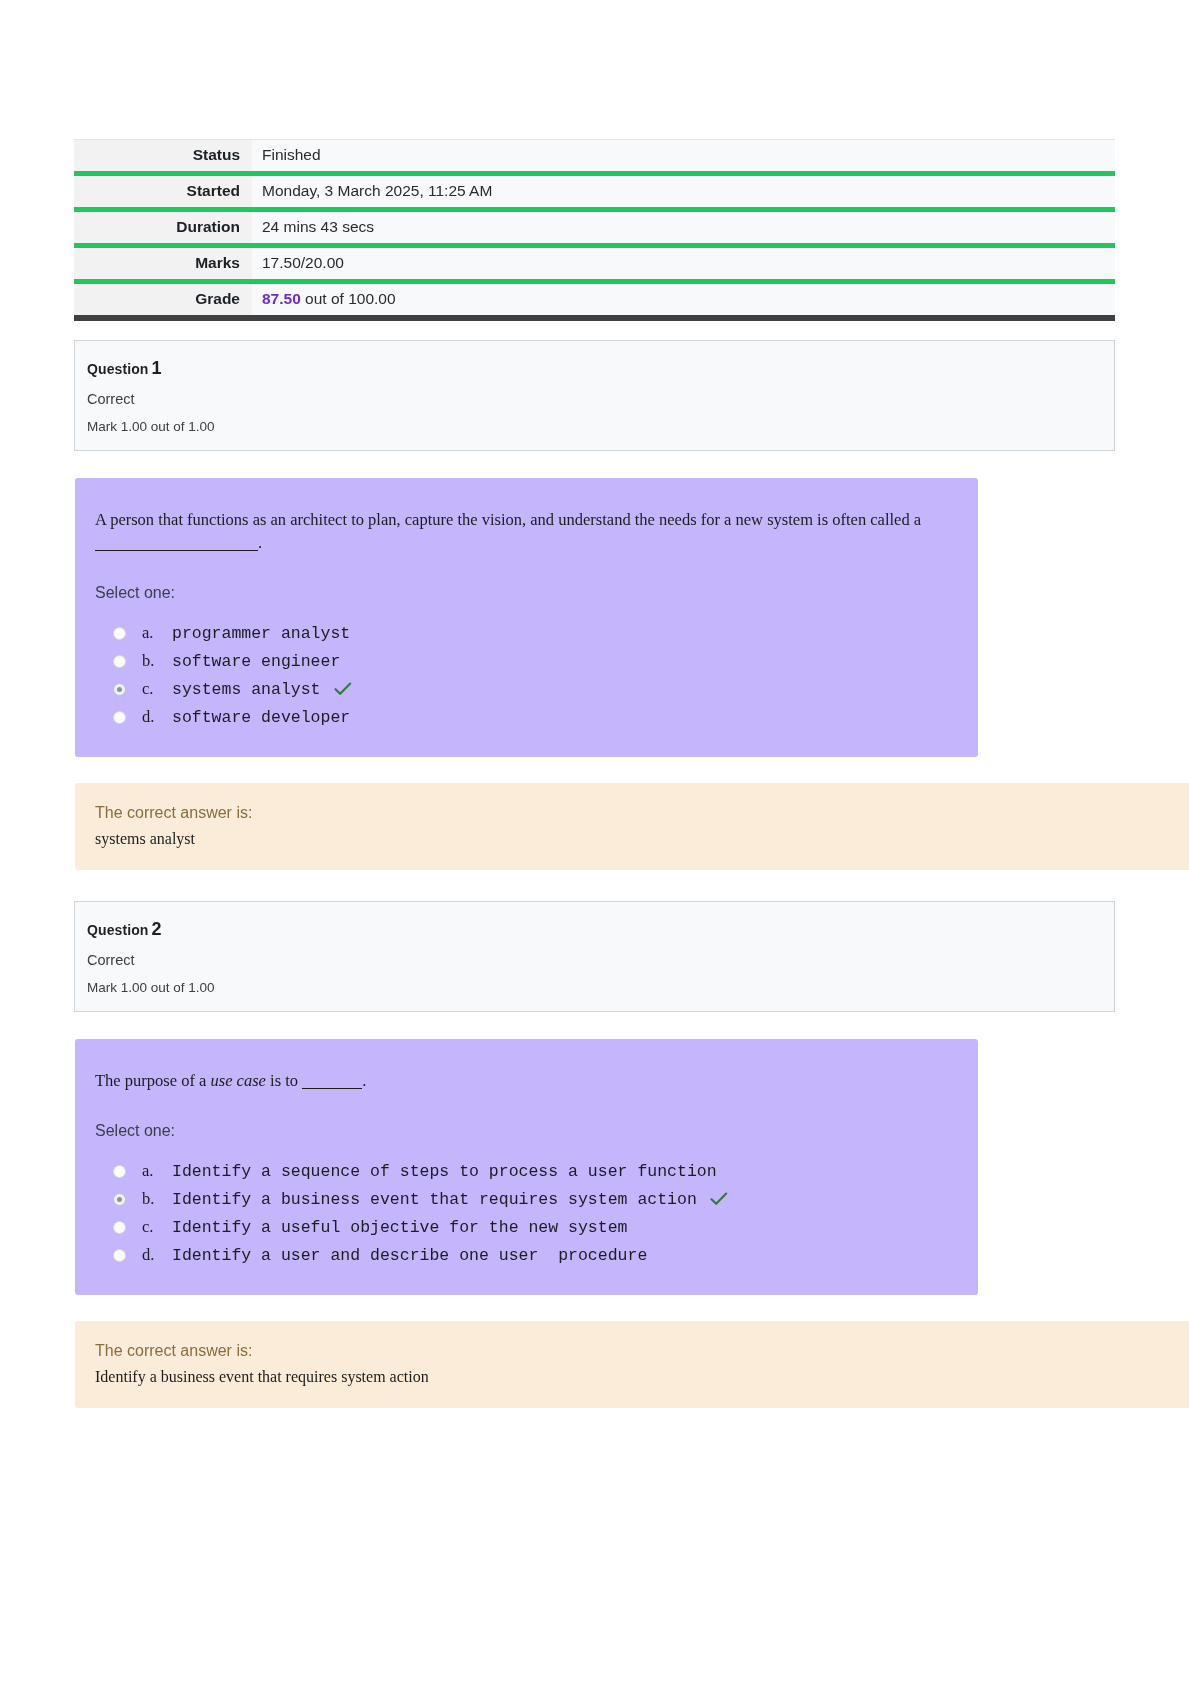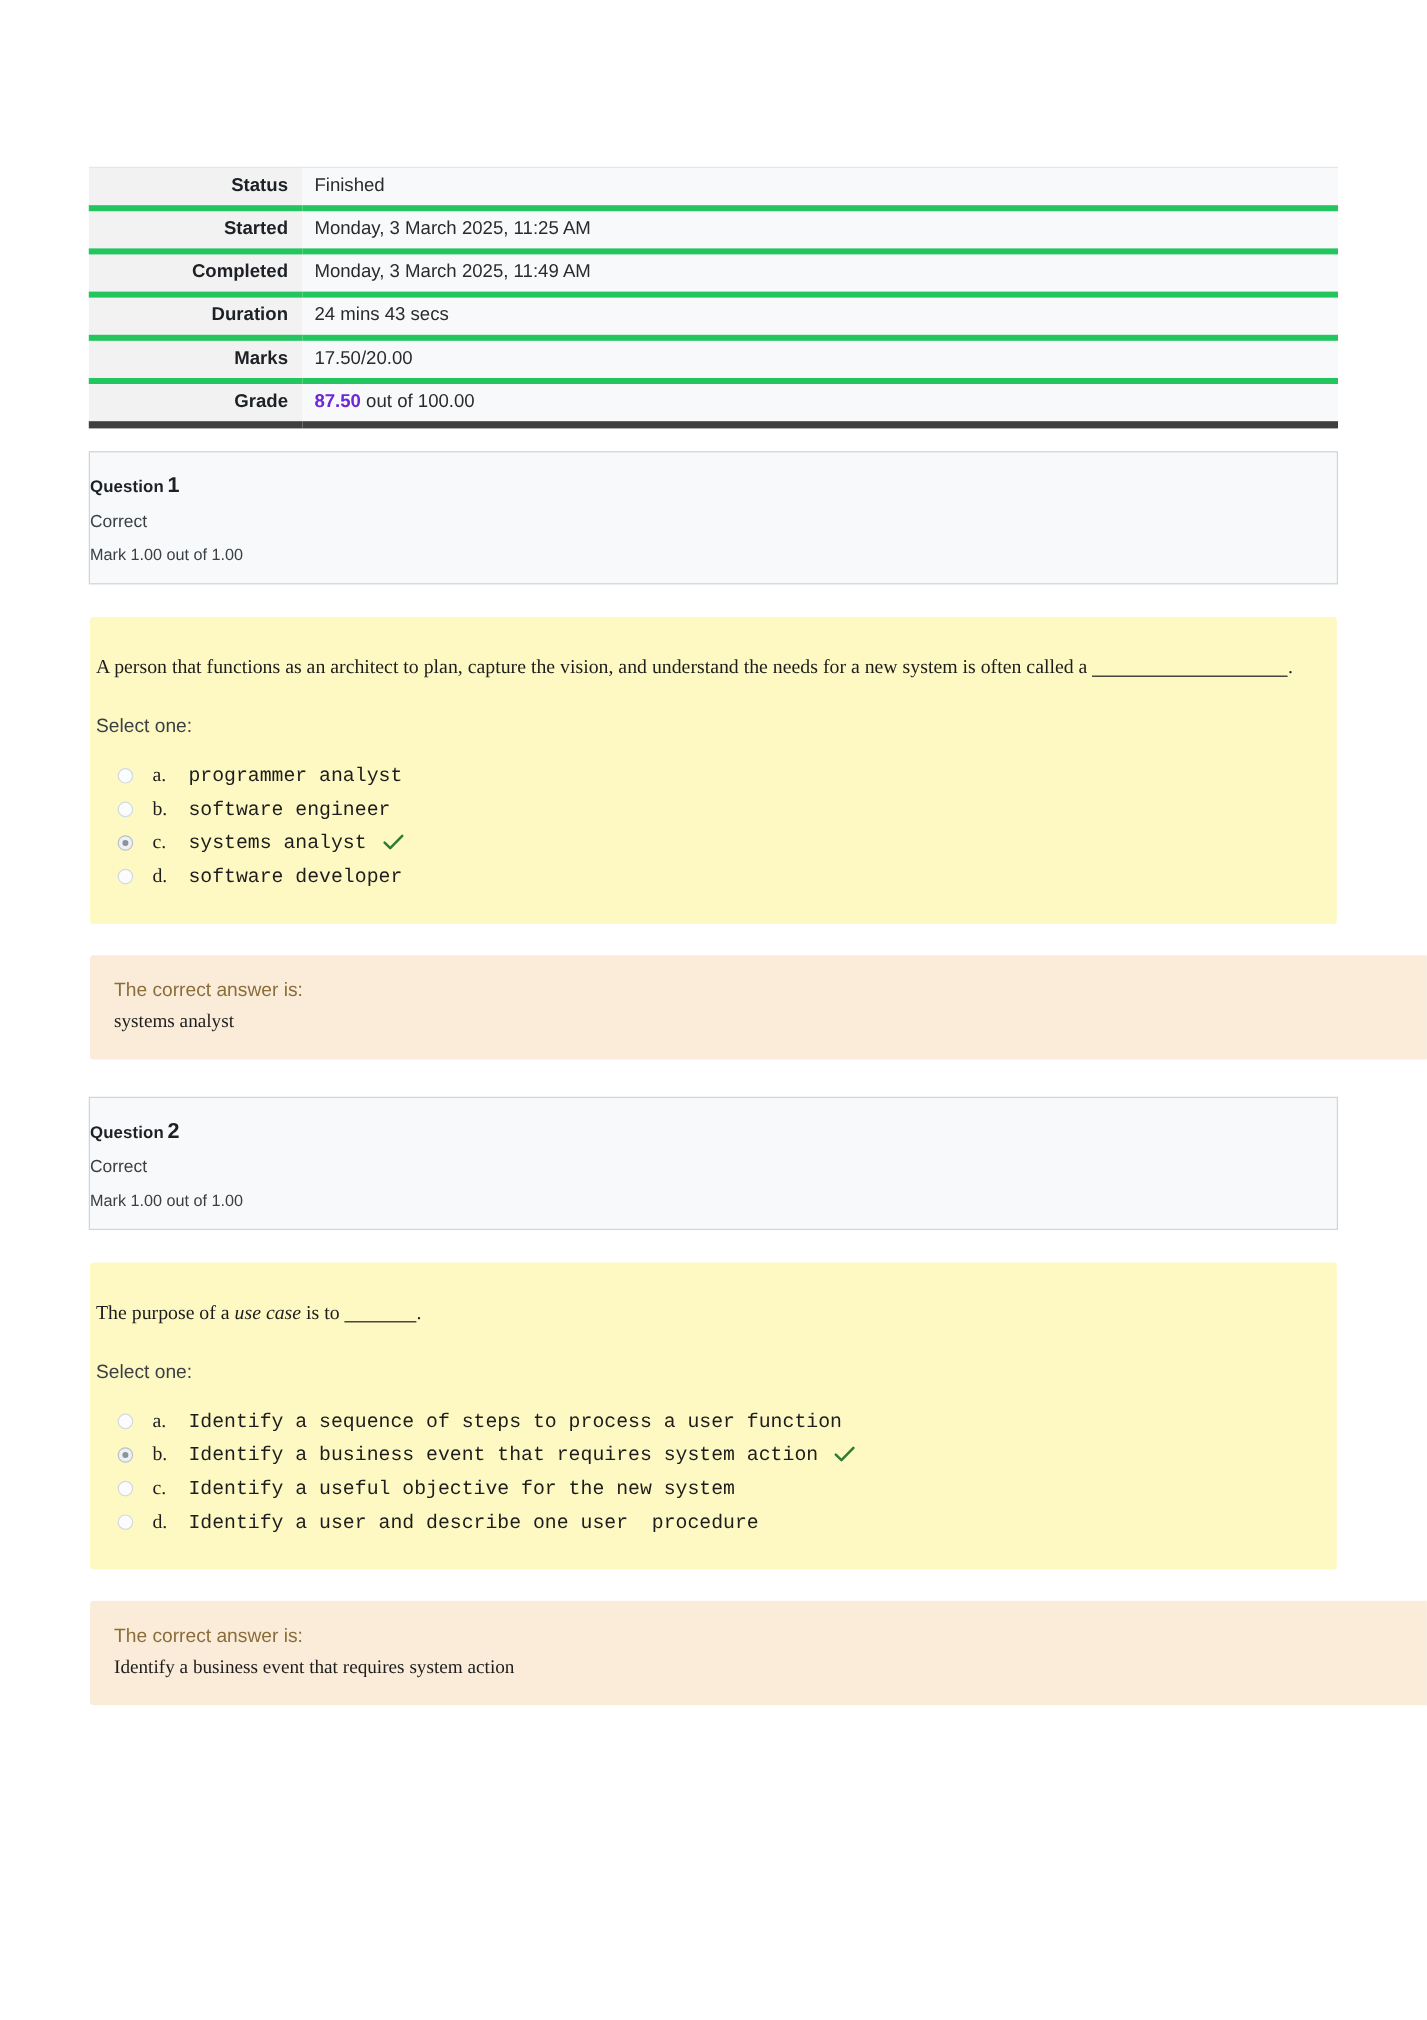--- a/index.html
+++ b/index.html
@@ -57,21 +57,21 @@
     vertical-align: middle;
     font-size: 15.5px;
   }
   .grade-value { font-weight: bold; color: #6d28d9; }
 
   
   .q-header {
     margin-top: 19px;
     border: 1px solid #cfd4d8;
     background: #f8f9fa;
-    padding: 17px 0 16px 0;
+    padding: 17px 0 16px 12px;
     box-sizing: border-box;
   }
   .q-header-title {
     font-size: 14px;
     font-weight: bold;
     color: #1d2125;
     letter-spacing: .1px;
     margin-bottom: 12px;
   }
   .q-header-title .qnum {
@@ -86,23 +86,23 @@
   }
   .q-mark {
     font-size: 13.5px;
     color: #3b4045;
   }
 
   
   .q-body {
     margin-top: 27px;
     margin-left: 1px;
-    width: 1039px;
-    background: #fef9c3;
-    padding: 30px 0 26px 5px;
+    width: 903px;
+    background: #c4b5fd;
+    padding: 30px 0 26px 20px;
     box-sizing: border-box;
     border-radius: 3px;
   }
   .q-text {
     font-family: "Liberation Serif", serif;
     font-size: 16.5px;
     color: #1d1d1d;
     line-height: 1.4;
   }
   .q-text .blank {
@@ -215,24 +215,20 @@
       <tbody>
         <tr>
           <th>Status</th>
           <td>Finished</td>
         </tr>
         <tr>
           <th>Started</th>
           <td>Monday, 3 March 2025, 11:25 AM</td>
         </tr>
         <tr>
-          <th>Completed</th>
-          <td>Monday, 3 March 2025, 11:49 AM</td>
-        </tr>
-        <tr>
           <th>Duration</th>
           <td>24 mins 43 secs</td>
         </tr>
         <tr>
           <th>Marks</th>
           <td>17.50/20.00</td>
         </tr>
         <tr>
           <th>Grade</th>
           <td><span class="grade-value">87.50</span><span> out of 100.00</span></td>

